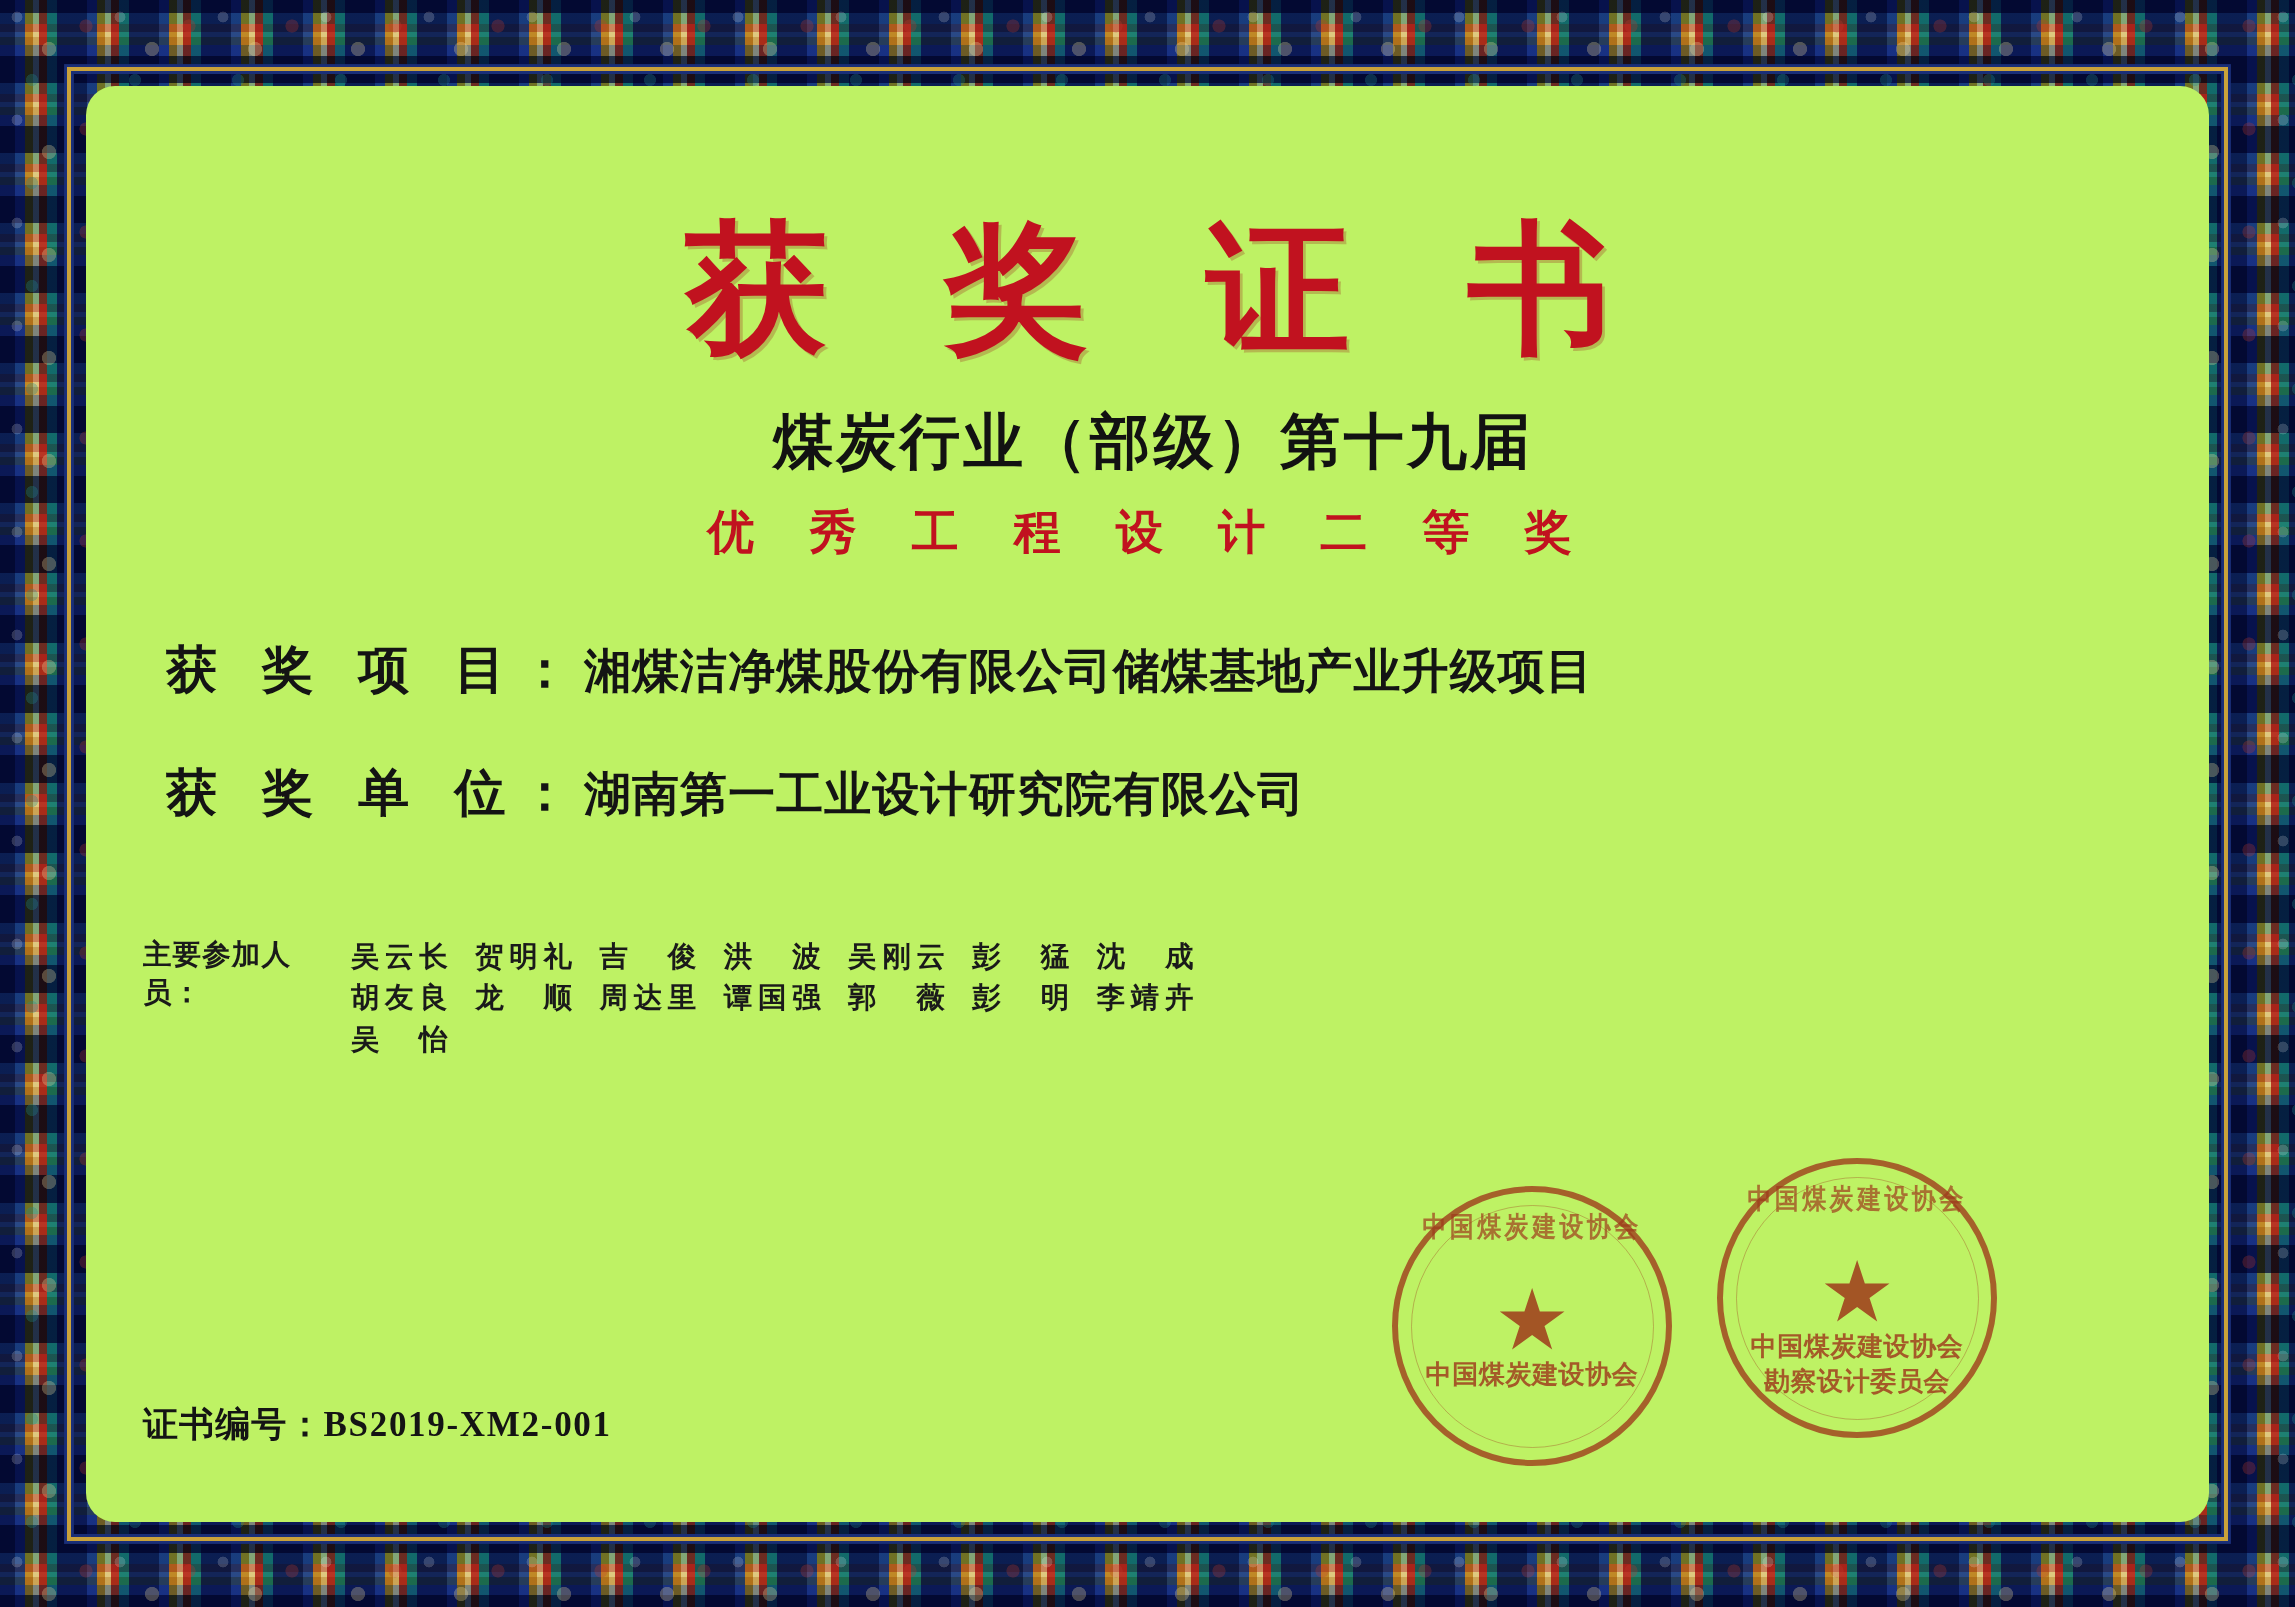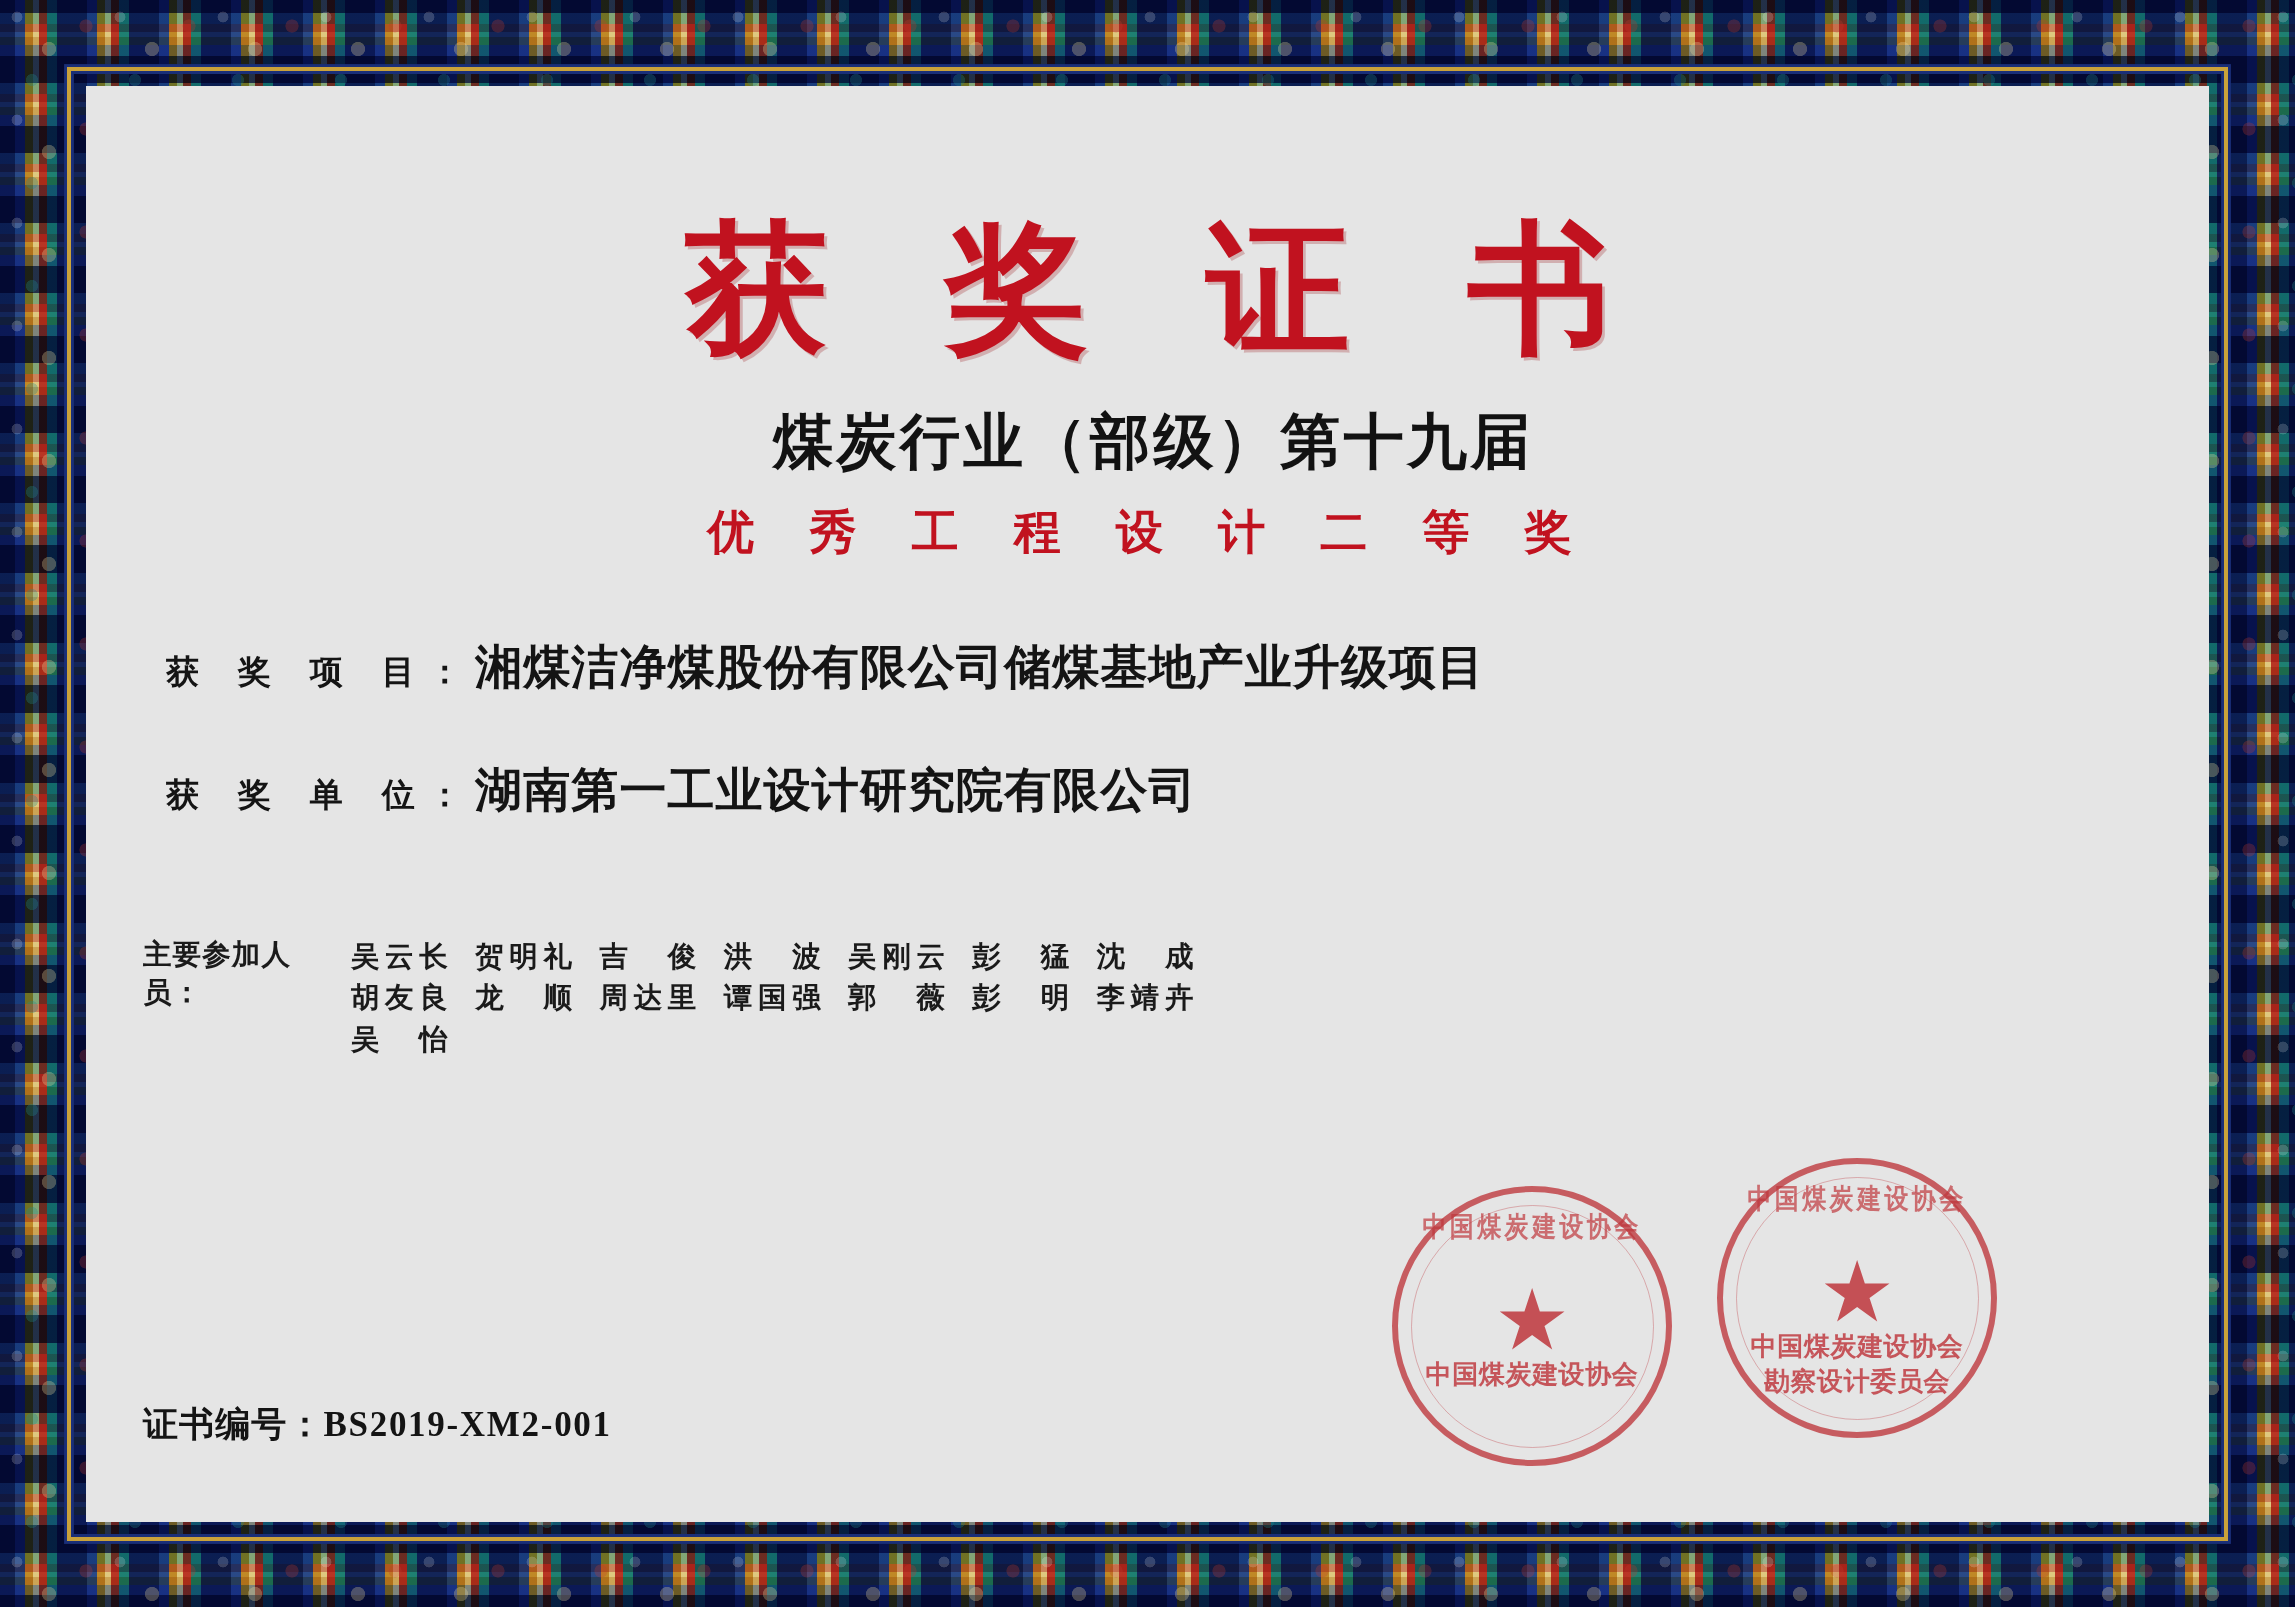--- a/index.html
+++ b/index.html
@@ -69,23 +69,24 @@
     box-shadow: 0 0 0 2.9px #1a2f78, inset 0 0 0 2.9px #1a2f78;
   }
 
   
   .paper {
     position: absolute;
     left: 86px;
     top: 86px;
     right: 86px;
     bottom: 86px;
-    background: #e5e5e5;
+    background: #bef264;
     box-sizing: border-box;
     overflow: hidden;
+    border-radius: 29px;
   }
 
   
   .main-title {
     position: absolute;
     top: 131px;
     left: 0;
     right: 0;
     text-align: center;
     color: #c1121f;
@@ -134,21 +135,21 @@
     right: 68px;
     display: flex;
     align-items: baseline;
     font-family: "DejaVu Serif", serif;
     color: #141414;
   }
   .field-row.row-project { top: 550px; }
   .field-row.row-unit    { top: 673px; }
 
   .field-label {
-    font-size: 33px;
+    font-size: 51px;
     font-weight: bold;
     letter-spacing: 13.7px;
     white-space: nowrap;
   }
   .field-value {
     font-size: 47px;
     font-weight: bold;
     letter-spacing: 1.1px;
     white-space: nowrap;
   }

